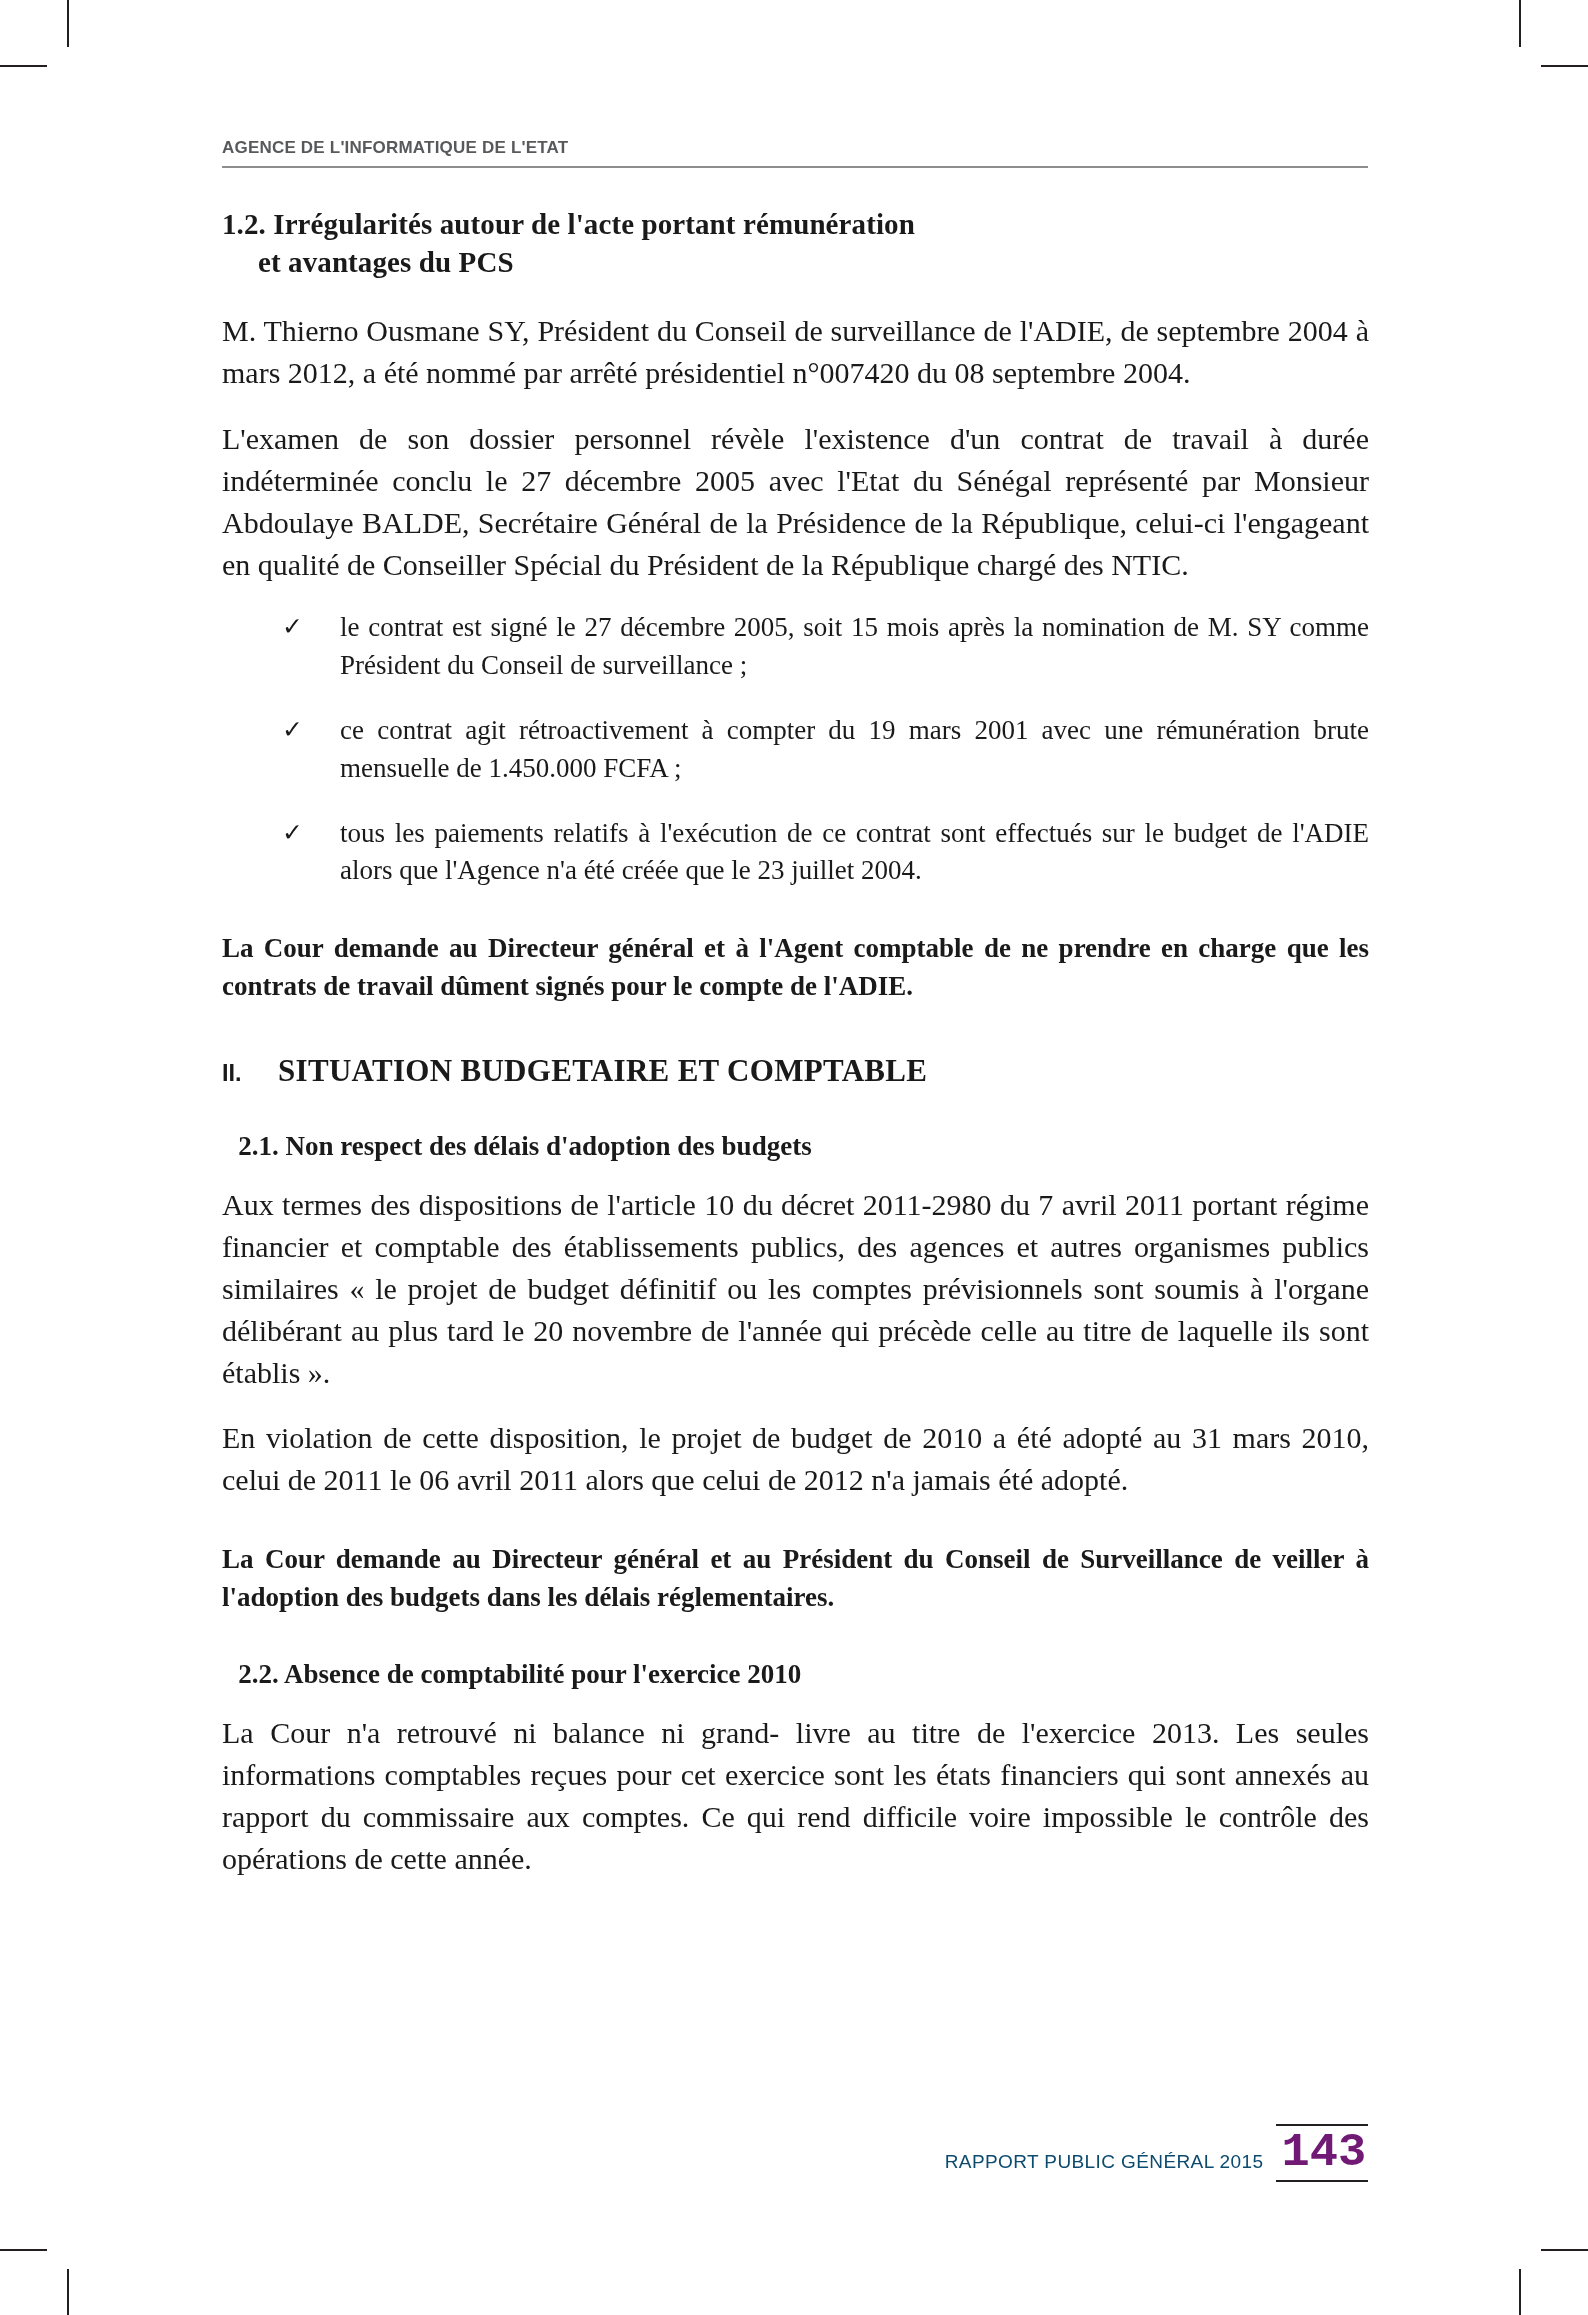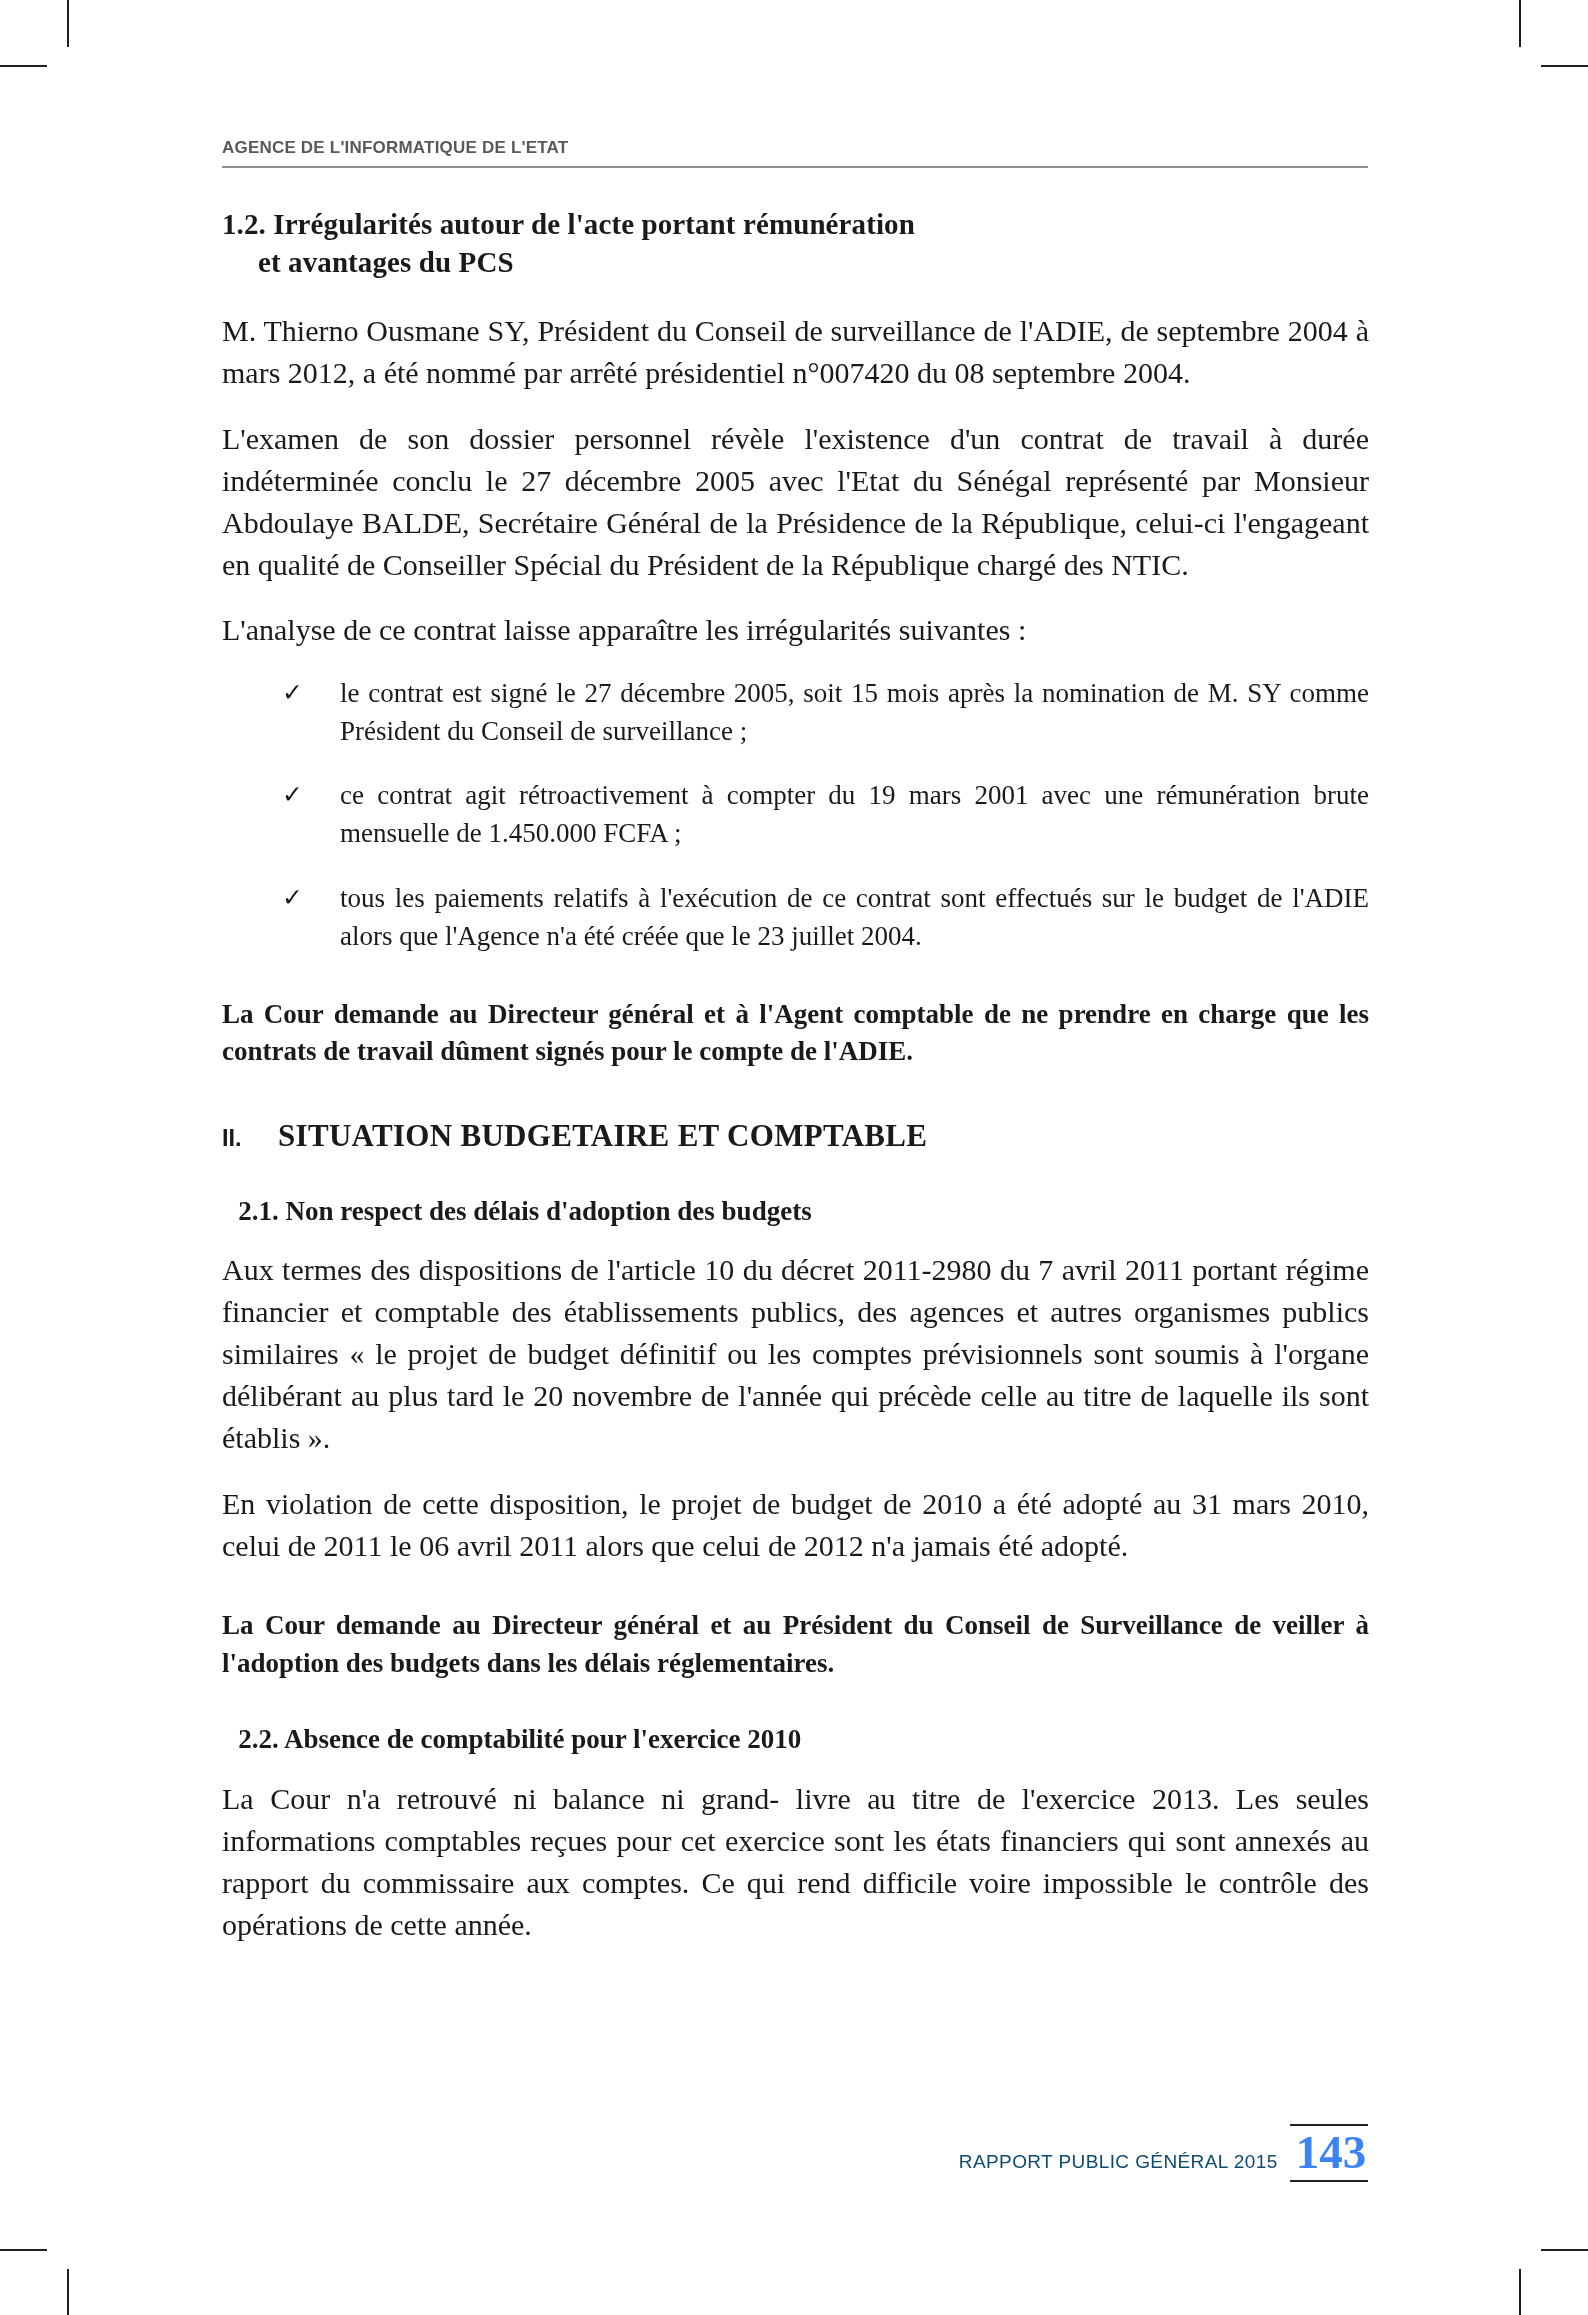--- a/index.html
+++ b/index.html
@@ -155,24 +155,24 @@
   .footer-label {
     font-family: "Liberation Sans", "DejaVu Sans", sans-serif;
     font-size: 19px;
     letter-spacing: 0.4px;
     color: #0c4a6e;
     text-transform: uppercase;
     padding-bottom: 9px;
     margin-right: 12.7px;
   }
   .folio {
-    font-family: Liberation Serif, serif;
+    font-family: Liberation Mono, monospace;
     font-size: 47px;
     font-weight: bold;
-    color: #3b82f6;
+    color: #701a75;
     line-height: 1;
     border-top: 2.7px solid #231f20;
     border-bottom: 2.7px solid #231f20;
     padding: 3.6px 1.8px 3.6px 5.4px;
   }
 </style>
 </head>
 <body>
 
 <div class="page">
@@ -194,21 +194,20 @@
 
     <h2 class="sec-title">
       <span>1.2. Irrégularités autour de l'acte portant rémunération</span>
       <span class="cont">et avantages du PCS</span>
     </h2>
 
     <p class="body first">M. Thierno Ousmane SY, Président du Conseil de surveillance de l'ADIE, de septembre 2004 à mars 2012, a été nommé par arrêté présidentiel n°007420 du 08 septembre 2004.</p>
 
     <p class="body">L'examen de son dossier personnel révèle l'existence d'un contrat de travail à durée indéterminée conclu le 27 décembre 2005 avec l'Etat du Sénégal représenté par Monsieur Abdoulaye BALDE, Secrétaire Général de la Présidence de la République, celui-ci l'engageant en qualité de Conseiller Spécial du Président de la République chargé des NTIC.</p>
 
-    <p class="body">L'analyse de ce contrat laisse apparaître les irrégularités suivantes :</p>
 
     <ul class="checklist">
       <li>
         <span class="check-icon">✓</span>
         <span>le contrat est signé le 27 décembre 2005, soit 15 mois après la nomination de M. SY comme Président du Conseil de surveillance ;</span>
       </li>
       <li>
         <span class="check-icon">✓</span>
         <span>ce contrat agit rétroactivement à compter du 19 mars 2001 avec une rémunération brute mensuelle de 1.450.000 FCFA ;</span>
       </li>

